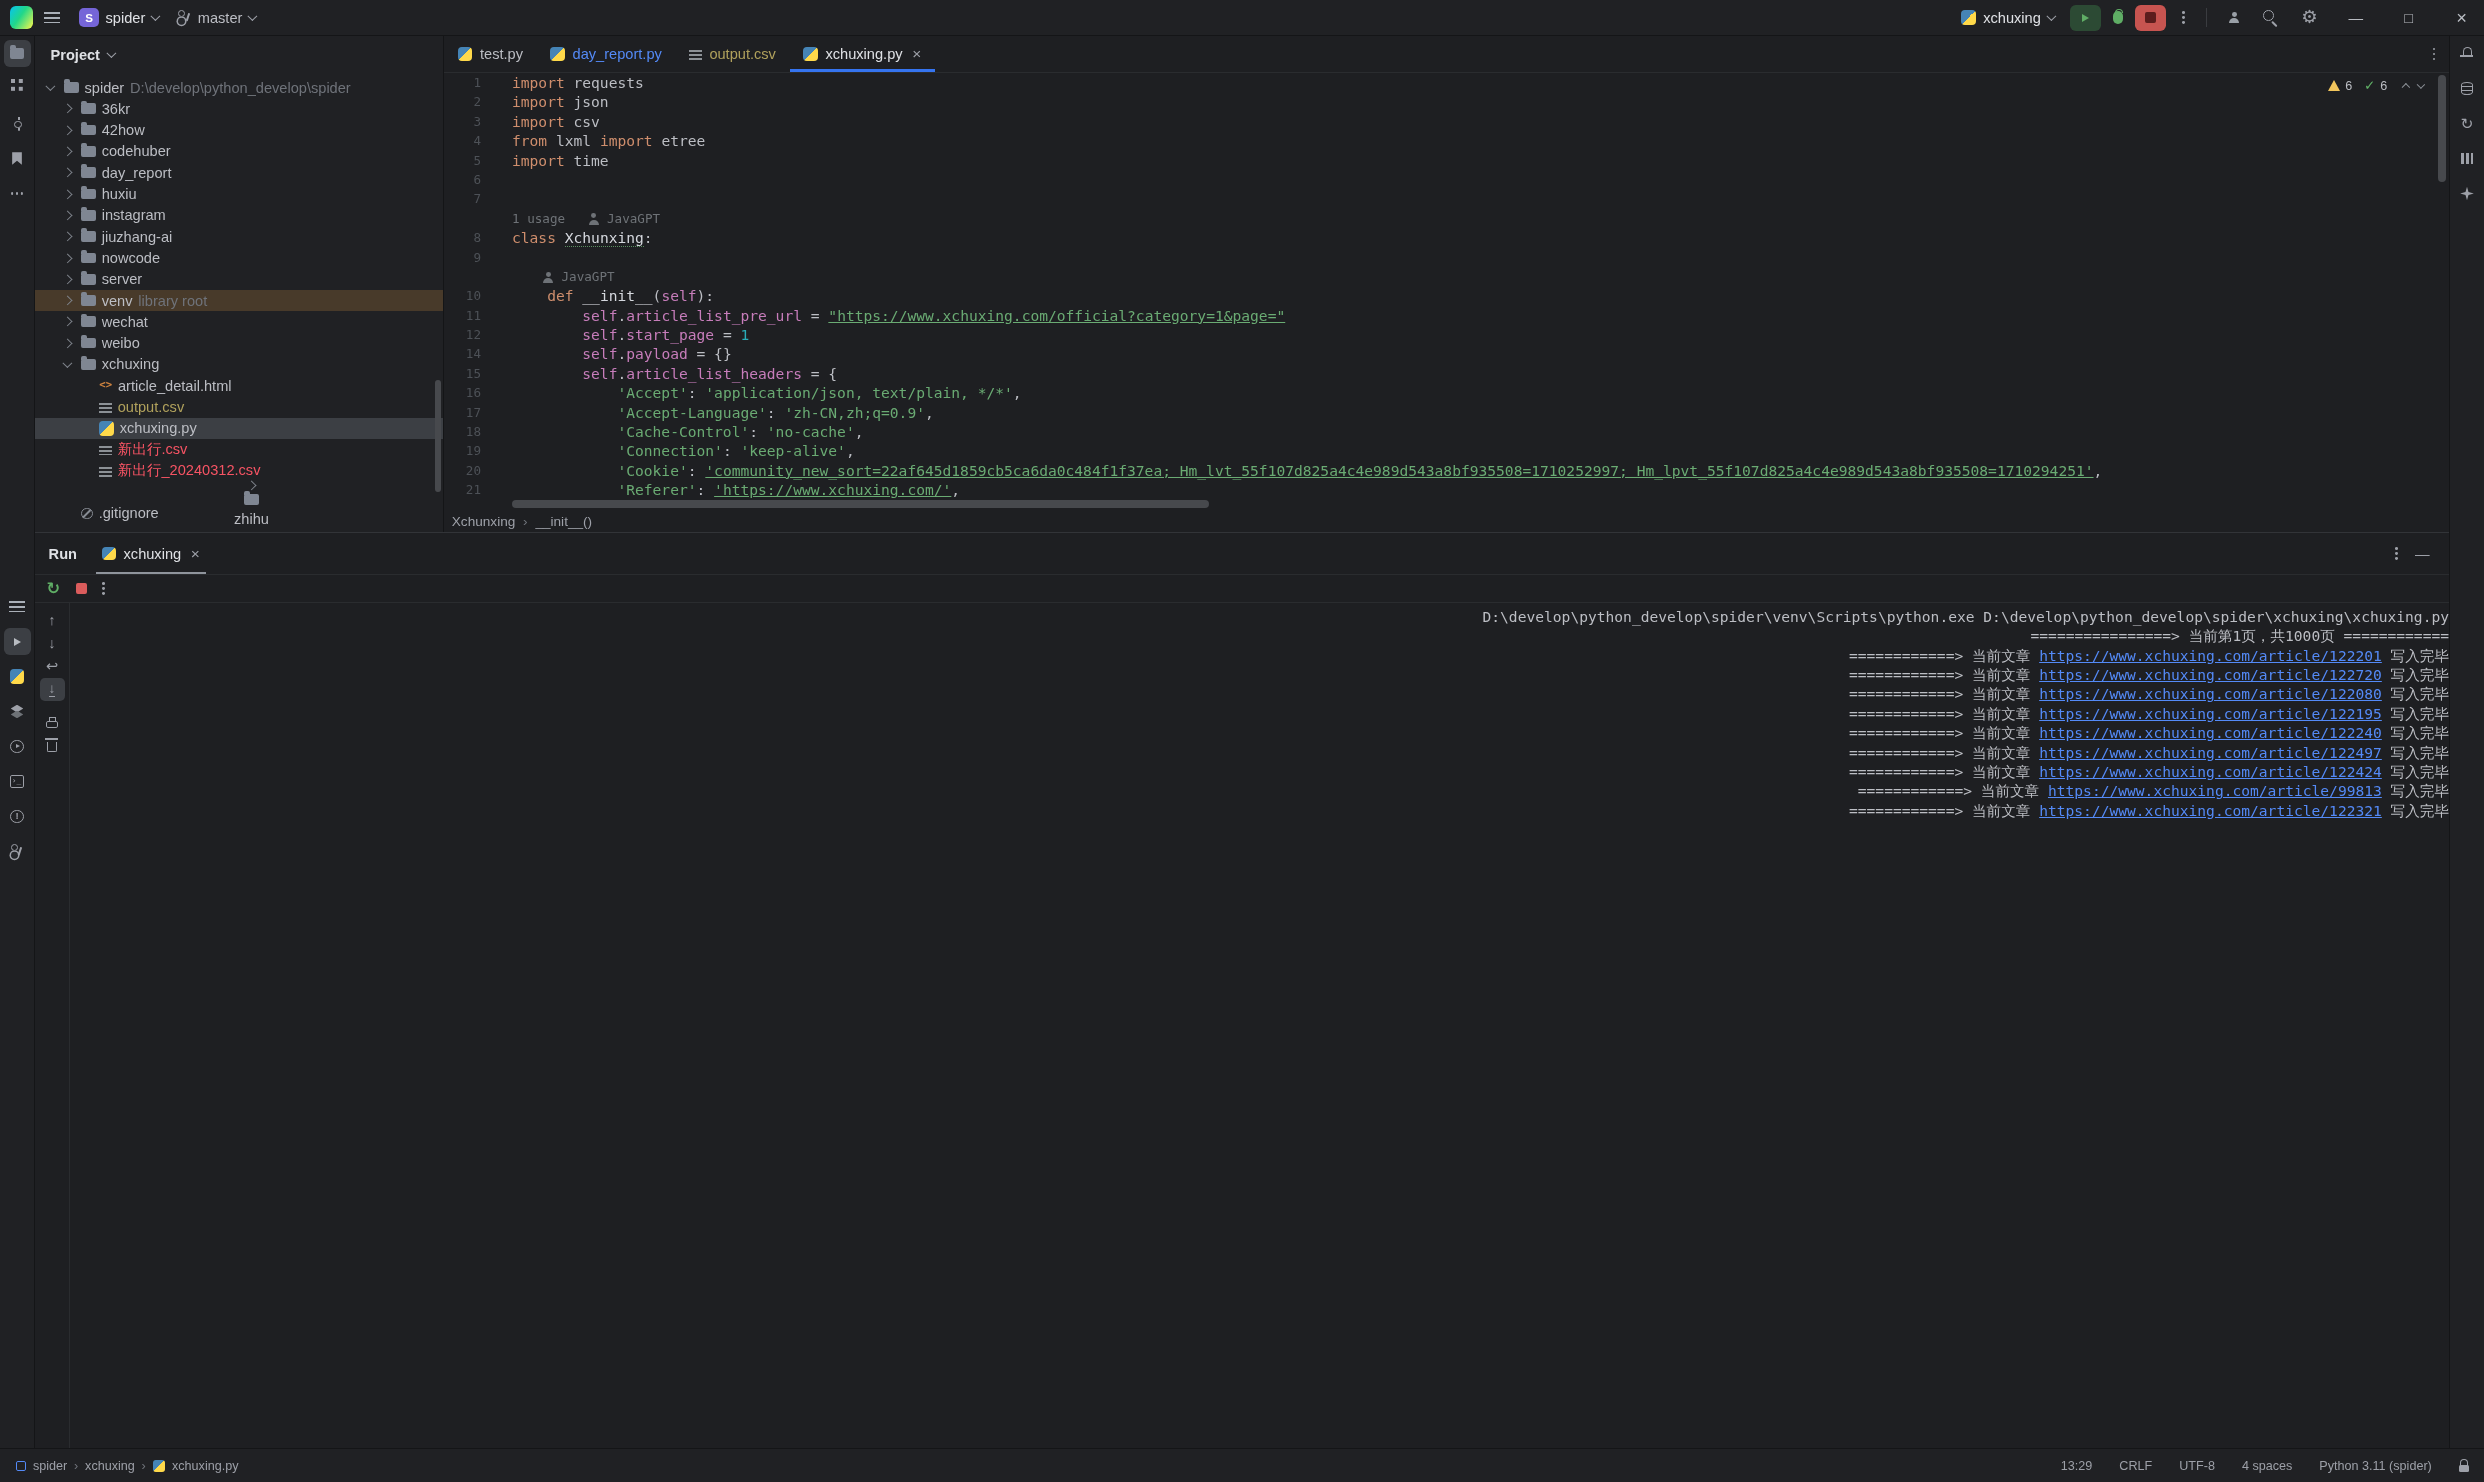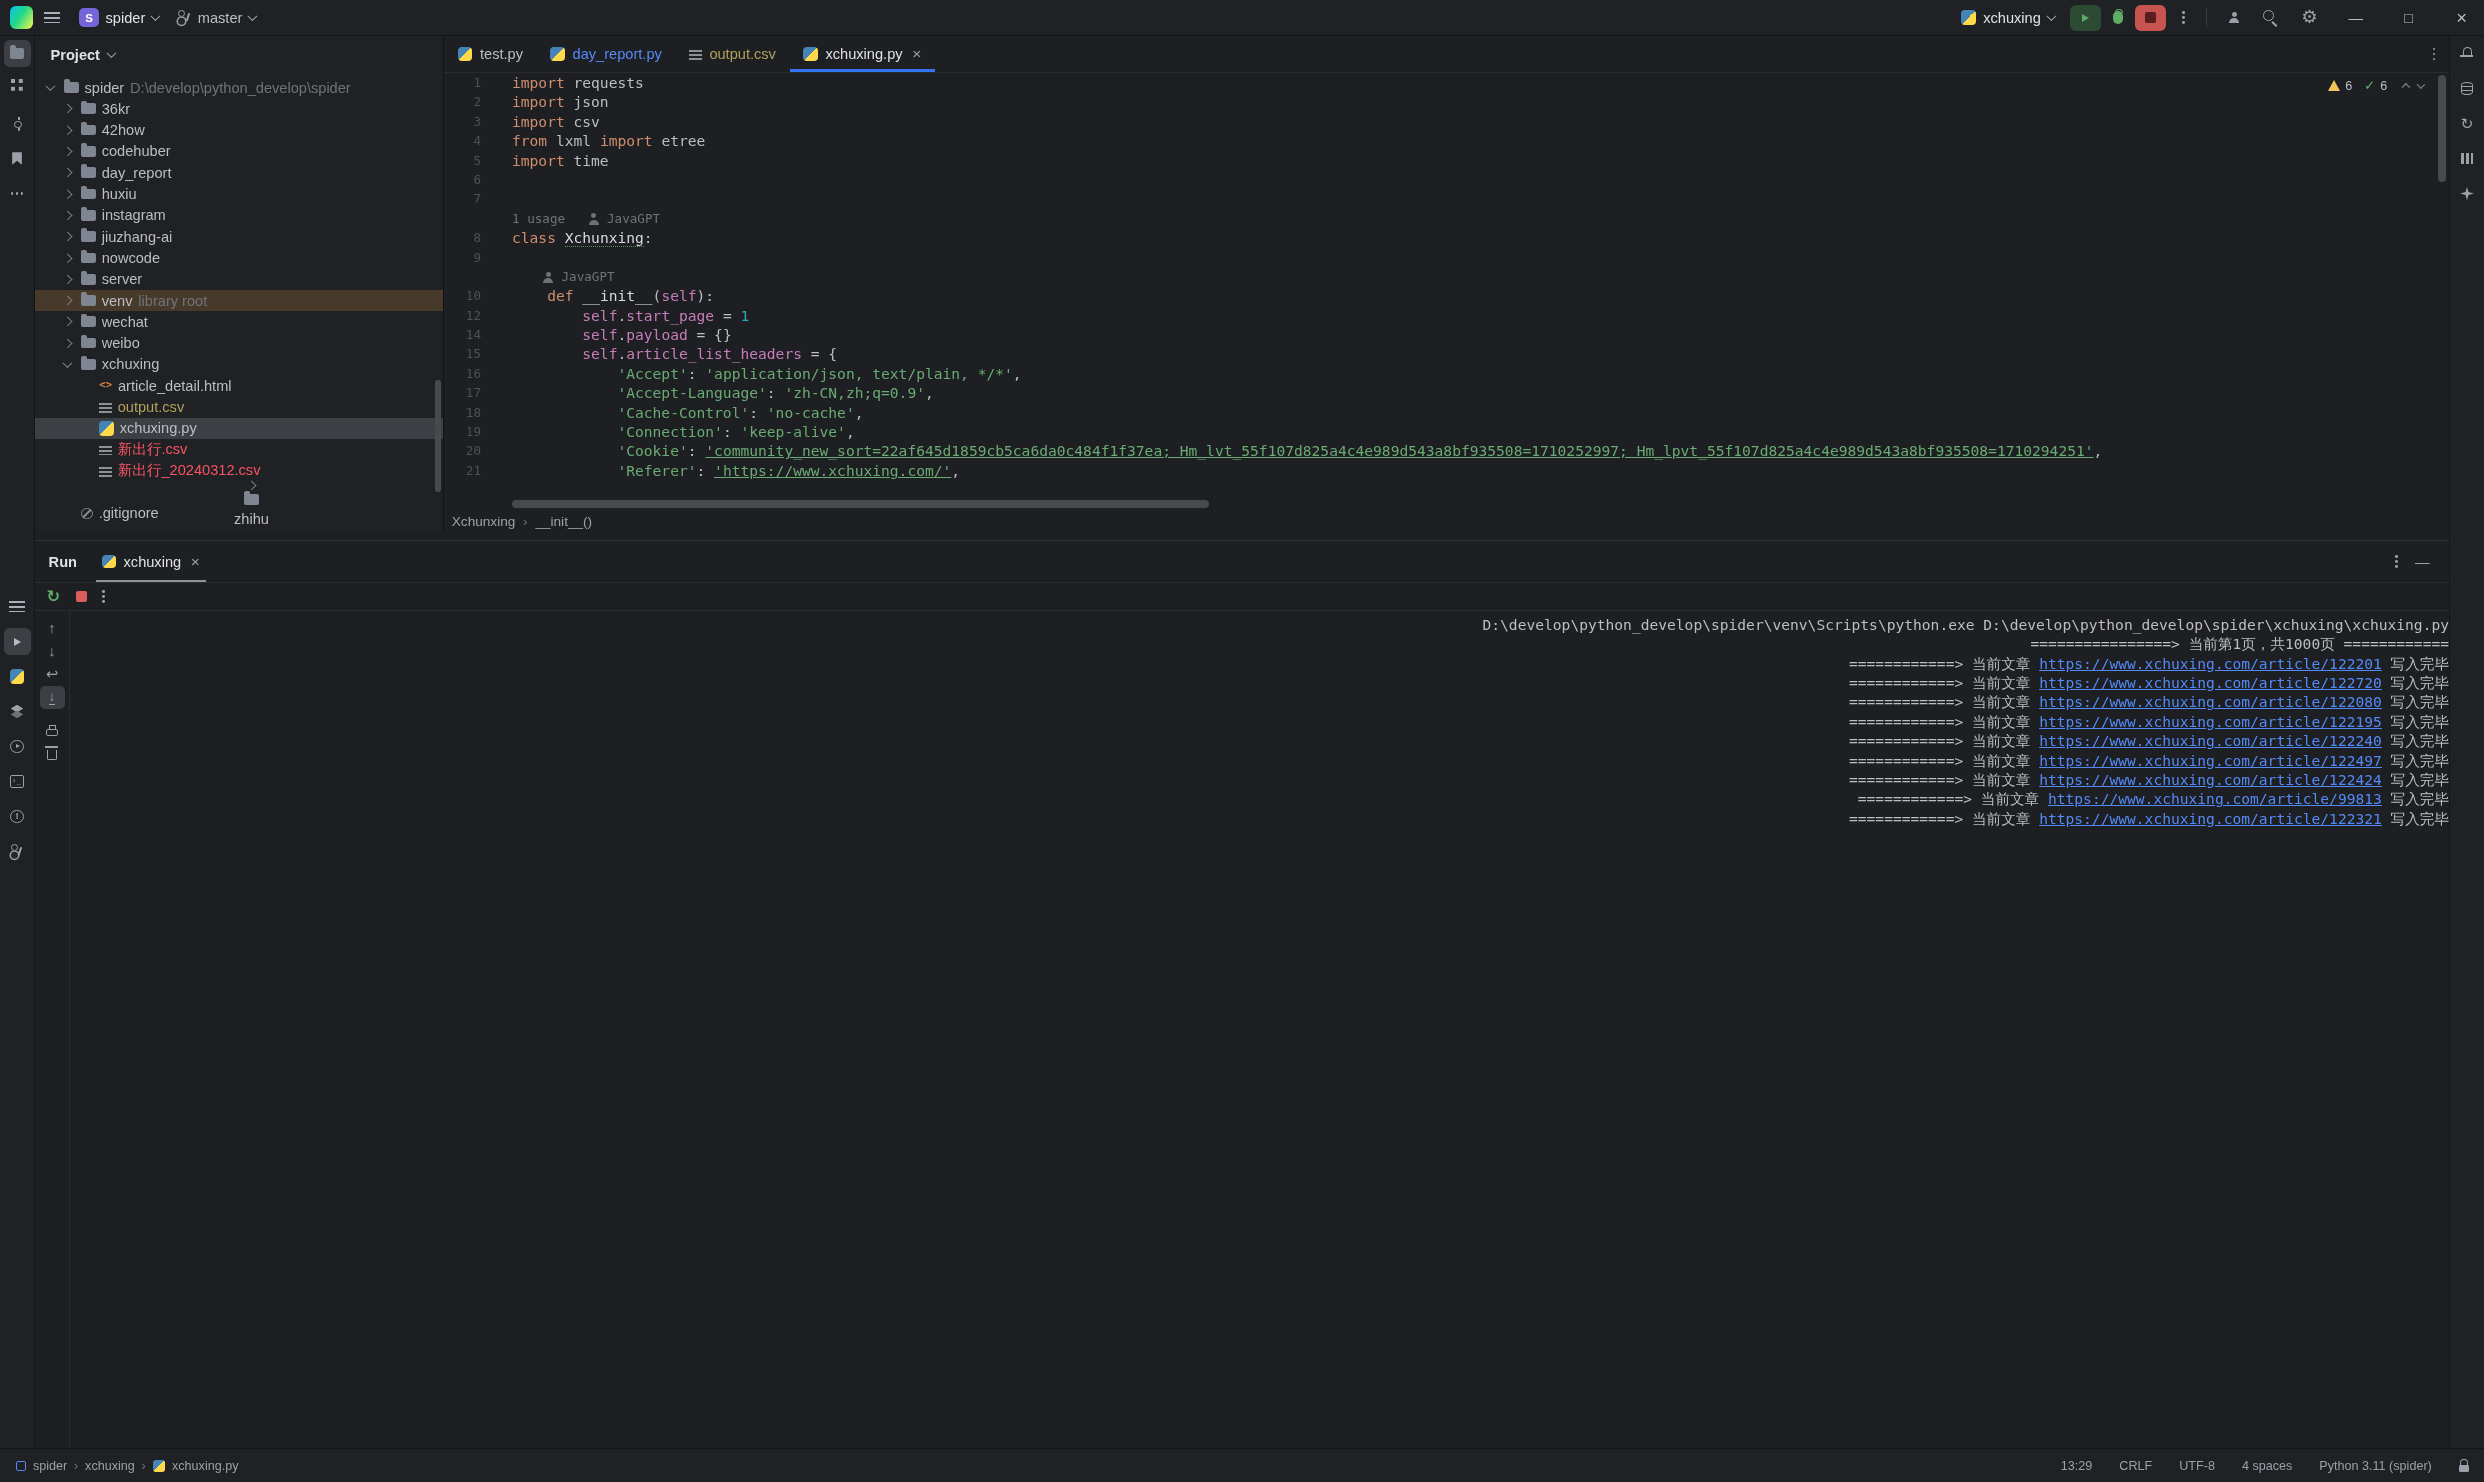--- a/index.html
+++ b/index.html
@@ -88,21 +88,21 @@
   
   .main{display:flex;height:1412px;}
   .tool-strip{width:35px;background:#202124;display:flex;flex-direction:column;align-items:center;flex:none;}
   .tool-strip.left{border-right:1px solid #141517;}
   .tool-strip.right{border-left:1px solid #141517;}
   .strip-btn{width:35px;height:35px;display:flex;align-items:center;justify-content:center;}
   .strip-btn .inner{width:27px;height:27px;border-radius:5.8px;display:flex;align-items:center;justify-content:center;}
   .strip-btn.active .inner{background:#3c3f44;}
   .strip-gap{height:378px;}
 
-  .content-col{flex:1;display:flex;flex-direction:column;min-width:0;gap:8px;}
+  .content-col{flex:1;display:flex;flex-direction:column;min-width:0;}
   .top-row{height:496px;display:flex;min-height:0;}
 
   
   .project-panel{width:409px;background:#202124;border-right:1px solid #141517;display:flex;flex-direction:column;flex:none;position:relative;}
   .pp-header{height:37px;display:flex;align-items:center;gap:7.8px;padding-left:15.5px;color:#dfe1e5;font-weight:bold;flex:none;}
   .pp-tree{flex:1;overflow:hidden;padding-top:3.9px;}
   .trow{height:21.3px;display:flex;align-items:center;gap:5.8px;white-space:nowrap;}
   .trow.selected{background:#3c3f44;}
   .trow.lib{background:#483a2a;}
   .tchev{width:15.5px;display:flex;justify-content:center;flex:none;}
@@ -521,20 +521,24 @@
               </div>
               <div class="crow inlay">
                 <div class="gut"></div>
                 <div class="ctext"><span class="sx-hint">    </span><span class="ic ic-person"></span><span class="sx-hint"> JavaGPT</span></div>
               </div>
               <div class="crow">
                 <div class="gut">10</div>
                 <div class="ctext"><span>    </span><span class="sx-k">def</span><span> </span><span class="sx-fn">__init__</span><span>(</span><span class="sx-se">self</span><span>):</span></div>
               </div>
               <div class="crow">
+                <div class="gut">11</div>
+                <div class="ctext"><span>        </span><span class="sx-se">self</span><span>.</span><span class="sx-at">article_list_pre_url</span><span> = </span><span class="sx-sl">"https://www.xchuxing.com/official?category=1&amp;page="</span></div>
+              </div>
+              <div class="crow">
                 <div class="gut">12</div>
                 <div class="ctext"><span>        </span><span class="sx-se">self</span><span>.</span><span class="sx-at">start_page</span><span> = </span><span class="sx-n">1</span></div>
               </div>
               <div class="crow">
                 <div class="gut">14</div>
                 <div class="ctext"><span>        </span><span class="sx-se">self</span><span>.</span><span class="sx-at">payload</span><span> = {}</span></div>
               </div>
               <div class="crow">
                 <div class="gut">15</div>
                 <div class="ctext"><span>        </span><span class="sx-se">self</span><span>.</span><span class="sx-at">article_list_headers</span><span> = {</span></div>

